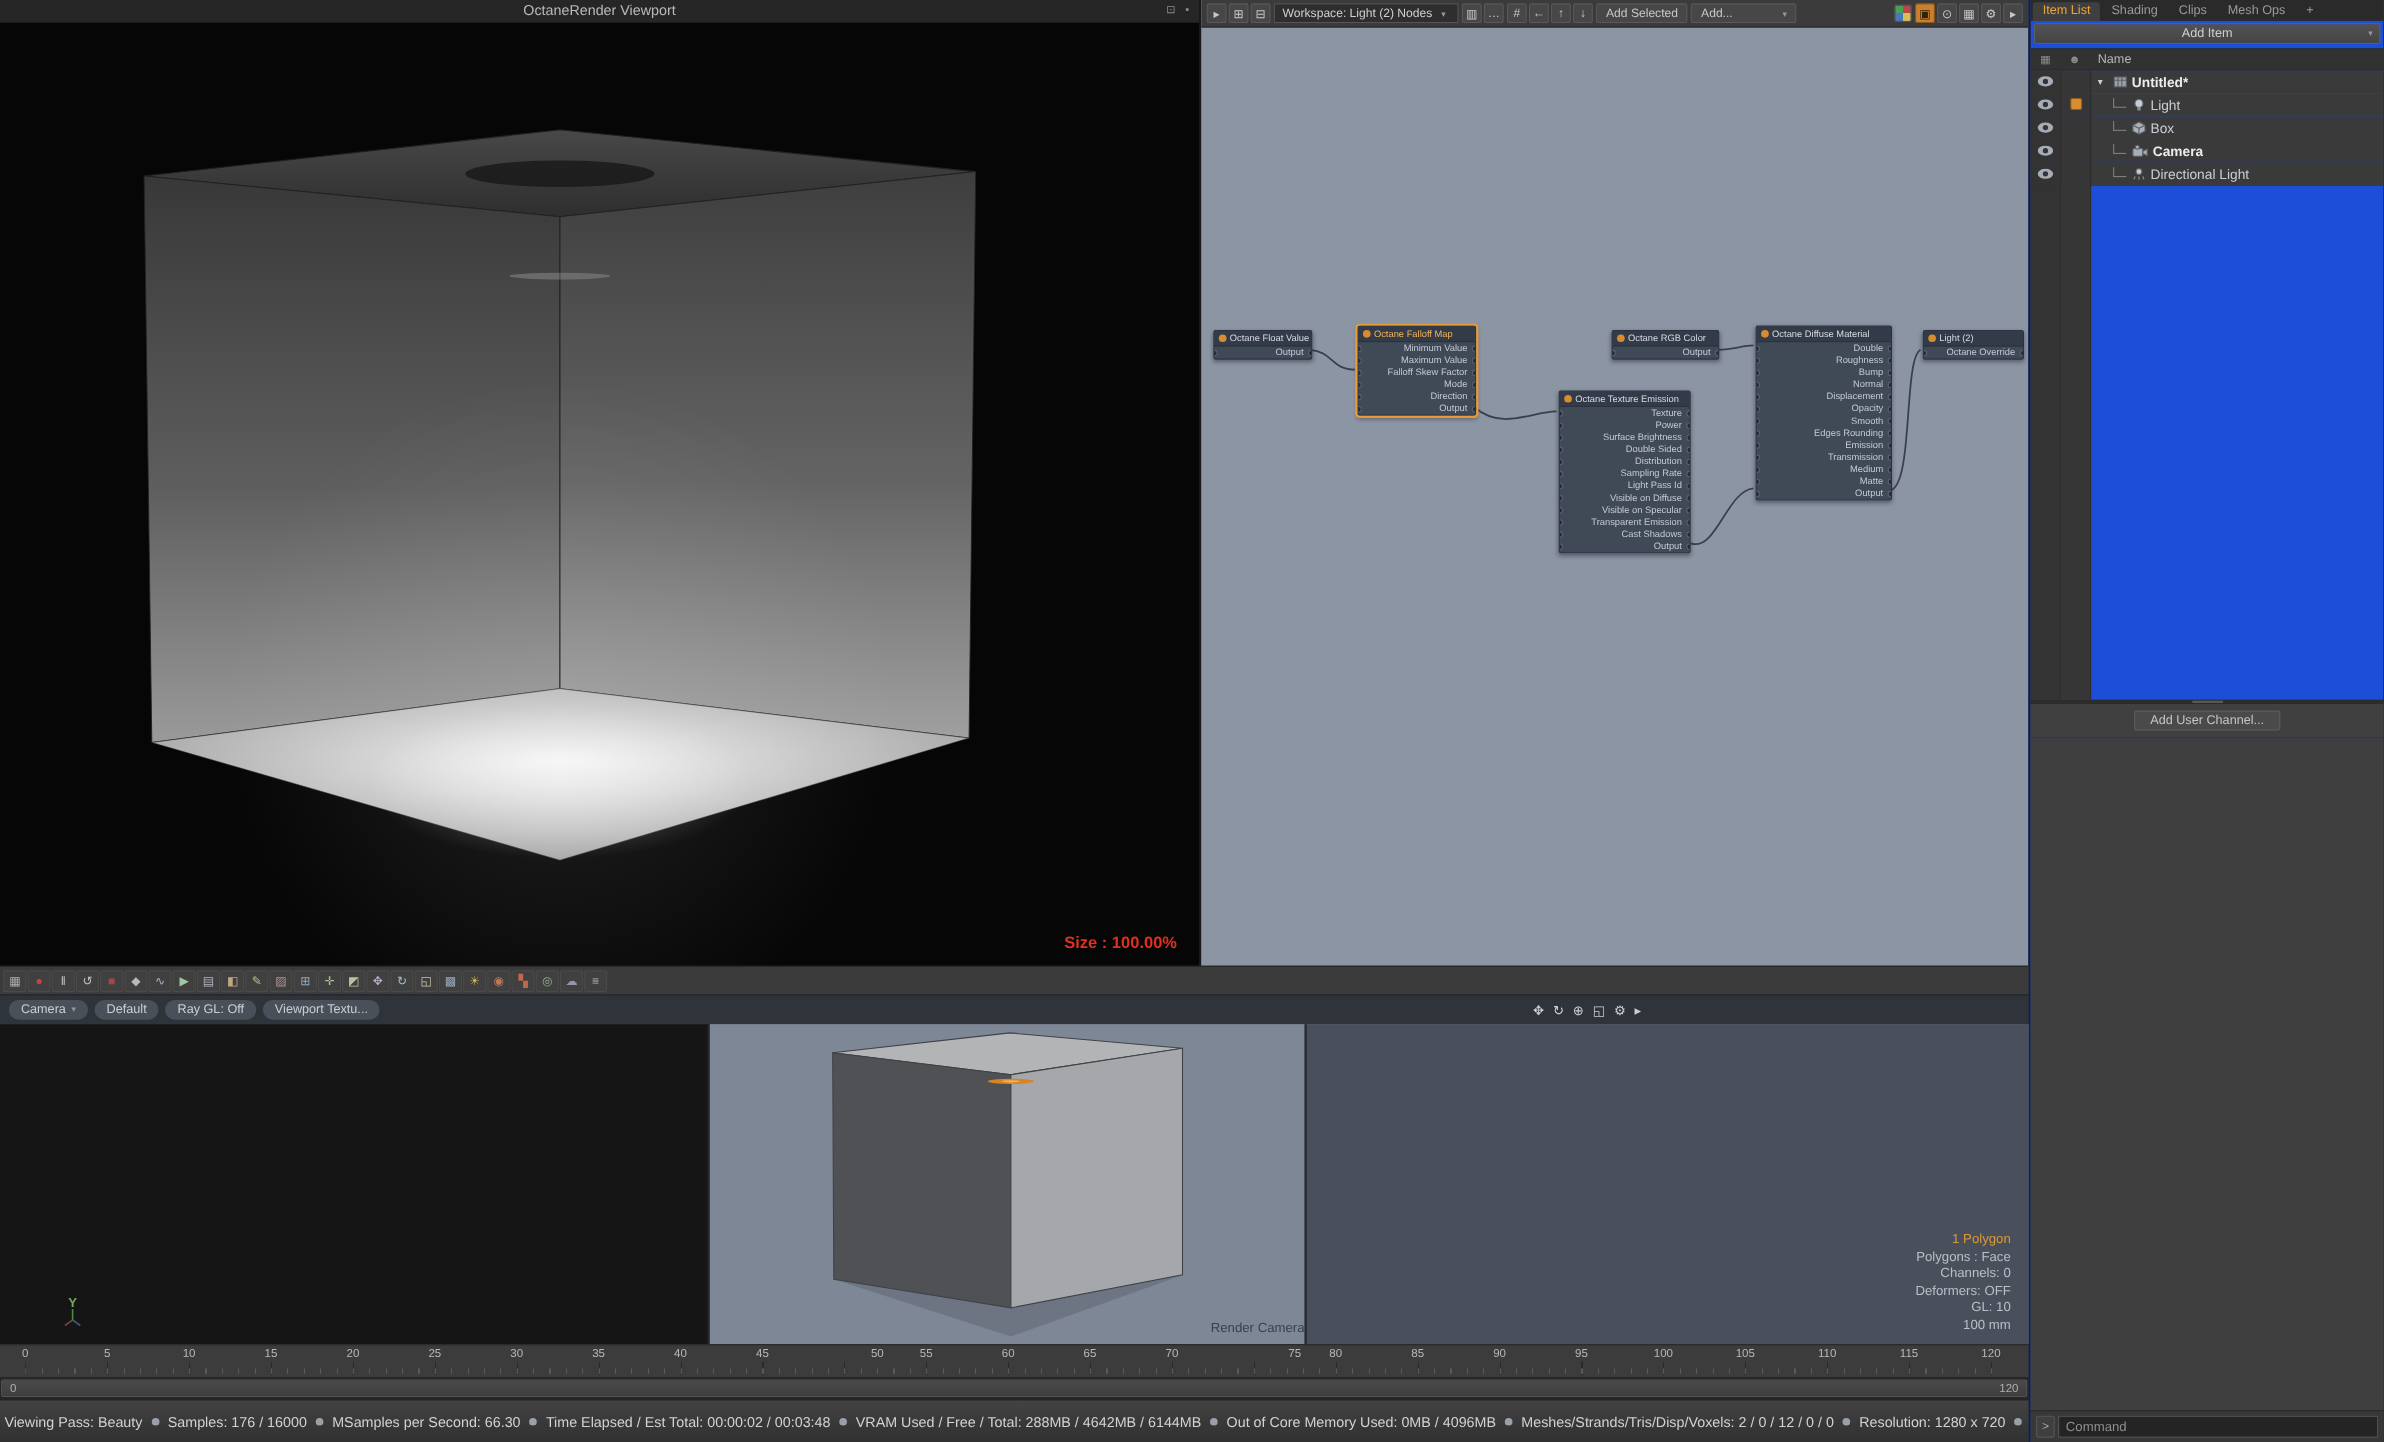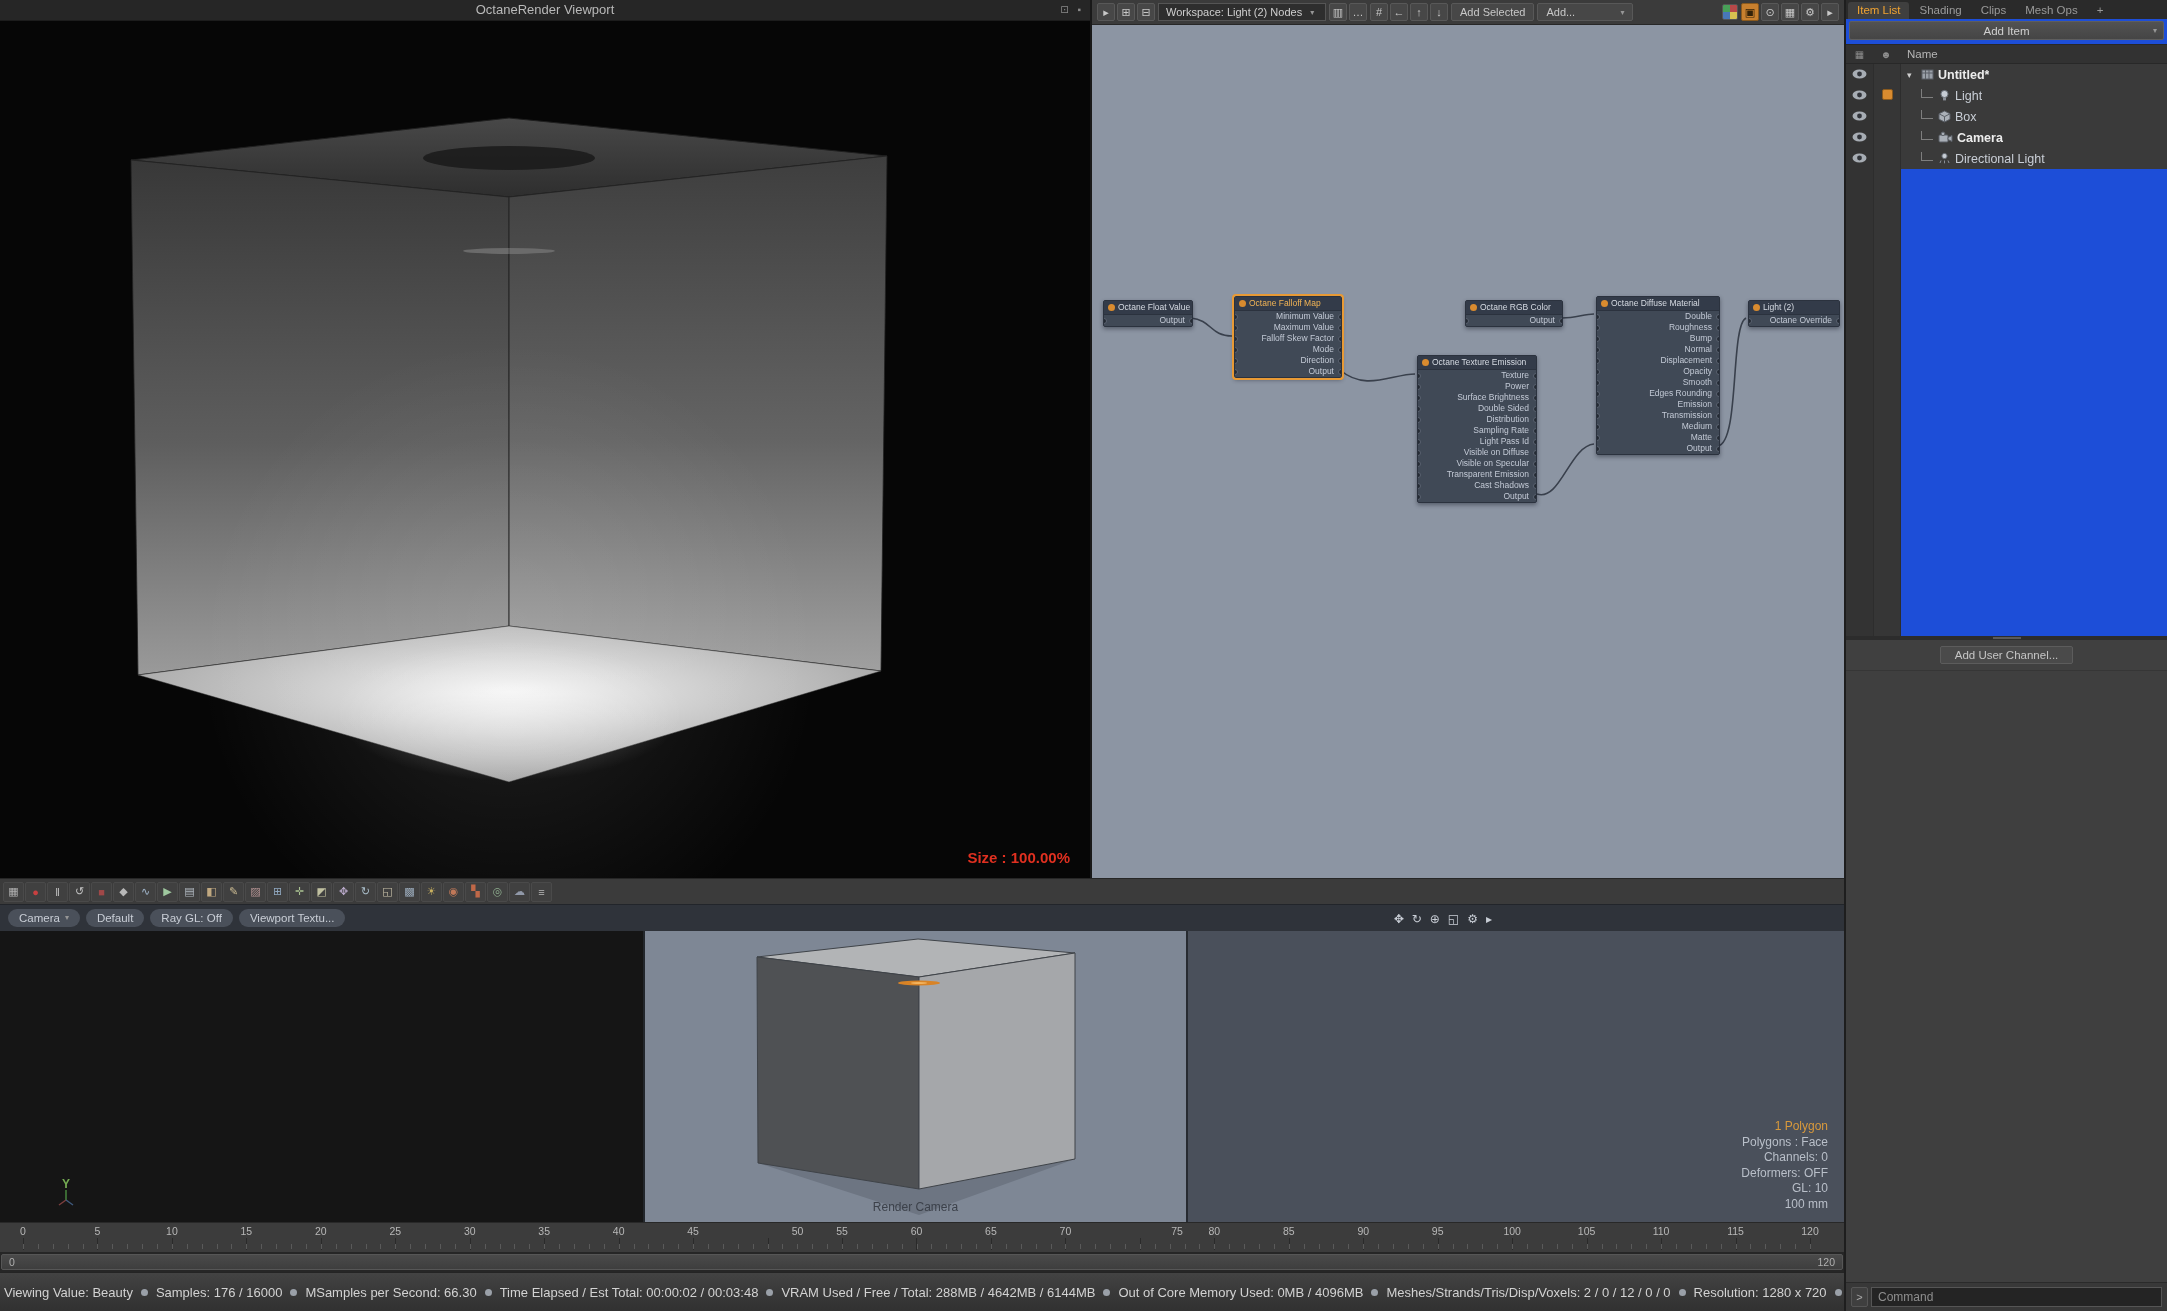--- a/index.html
+++ b/index.html
@@ -101,21 +101,21 @@
     color:#c9ced6;display:flex;align-items:center;gap:5px}
   #vp-nav{position:absolute;right:352px;top:0;height:27px;display:flex;align-items:center;gap:8px;
     color:#c9ced6;font-size:12px}
   .nav-icon{display:inline-block}
 
   
   #vp3d{left:0;top:931px;width:1844px;height:291px;background:#7e8795;overflow:hidden}
   #vp-left{position:absolute;left:0;top:0;width:645px;height:291px;background:#151515;border-right:2px solid #22262b;box-sizing:border-box}
   #vp-mid{position:absolute;left:645px;top:0;width:541px;height:291px}
   #vp-right{position:absolute;left:1186px;top:0;width:658px;height:291px;background:#4a505b;border-left:2px solid #272b31;box-sizing:border-box}
-  #camera-label{position:absolute;left:0;right:0;bottom:8px;text-align:center;color:#3c414a;font-size:12px}
+  #camera-label{position:absolute;left:0;right:0;bottom:8px;text-align:right;color:#3c414a;font-size:12px}
   #vp-stats{position:absolute;right:16px;bottom:10px;text-align:right;font-size:12px;line-height:15.5px;color:#b9bfc9}
   #vp-stats .first{color:#d8993c}
   #axis-widget{position:absolute;left:56px;top:248px;text-align:center}
   #axis-widget .ylab{color:#74aa52;font-size:12px;font-weight:bold;line-height:10px}
 
   
   #timeline{left:0;top:1222px;width:1844px;height:30px;background:#3c3c3c;border-top:1px solid #282828;box-sizing:border-box}
   #ticks{position:absolute;left:23px;top:0;width:1788px;height:30px}
   .ticks-minor{position:absolute;left:0;top:21px;width:1788px;height:5px;
     background:repeating-linear-gradient(90deg,#5a5a5a 0 1px,transparent 1px 14.8917px)}
@@ -549,21 +549,21 @@
         <span class="tick-label" style="left: 1787px;">120</span>
       </div>
   </div>
   <div id="timeline-range" class="abs">
     <div class="range-bar"></div>
     <span class="range-lab l">0</span>
     <span class="range-lab r">120</span>
   </div>
 
   <div id="statusbar" class="abs">
-      <span class="seg">Viewing Value: Beauty</span>
+      <span class="seg">Viewing Pass: Beauty</span>
       <span class="dot"></span>
       <span class="seg">Samples: 176  / 16000</span>
       <span class="dot"></span>
       <span class="seg">MSamples per Second: 66.30</span>
       <span class="dot"></span>
       <span class="seg">Time Elapsed / Est Total: 00:00:02 / 00:03:48</span>
       <span class="dot"></span>
       <span class="seg">VRAM Used / Free / Total: 288MB / 4642MB / 6144MB</span>
       <span class="dot"></span>
       <span class="seg">Out of Core Memory Used: 0MB / 4096MB</span>

